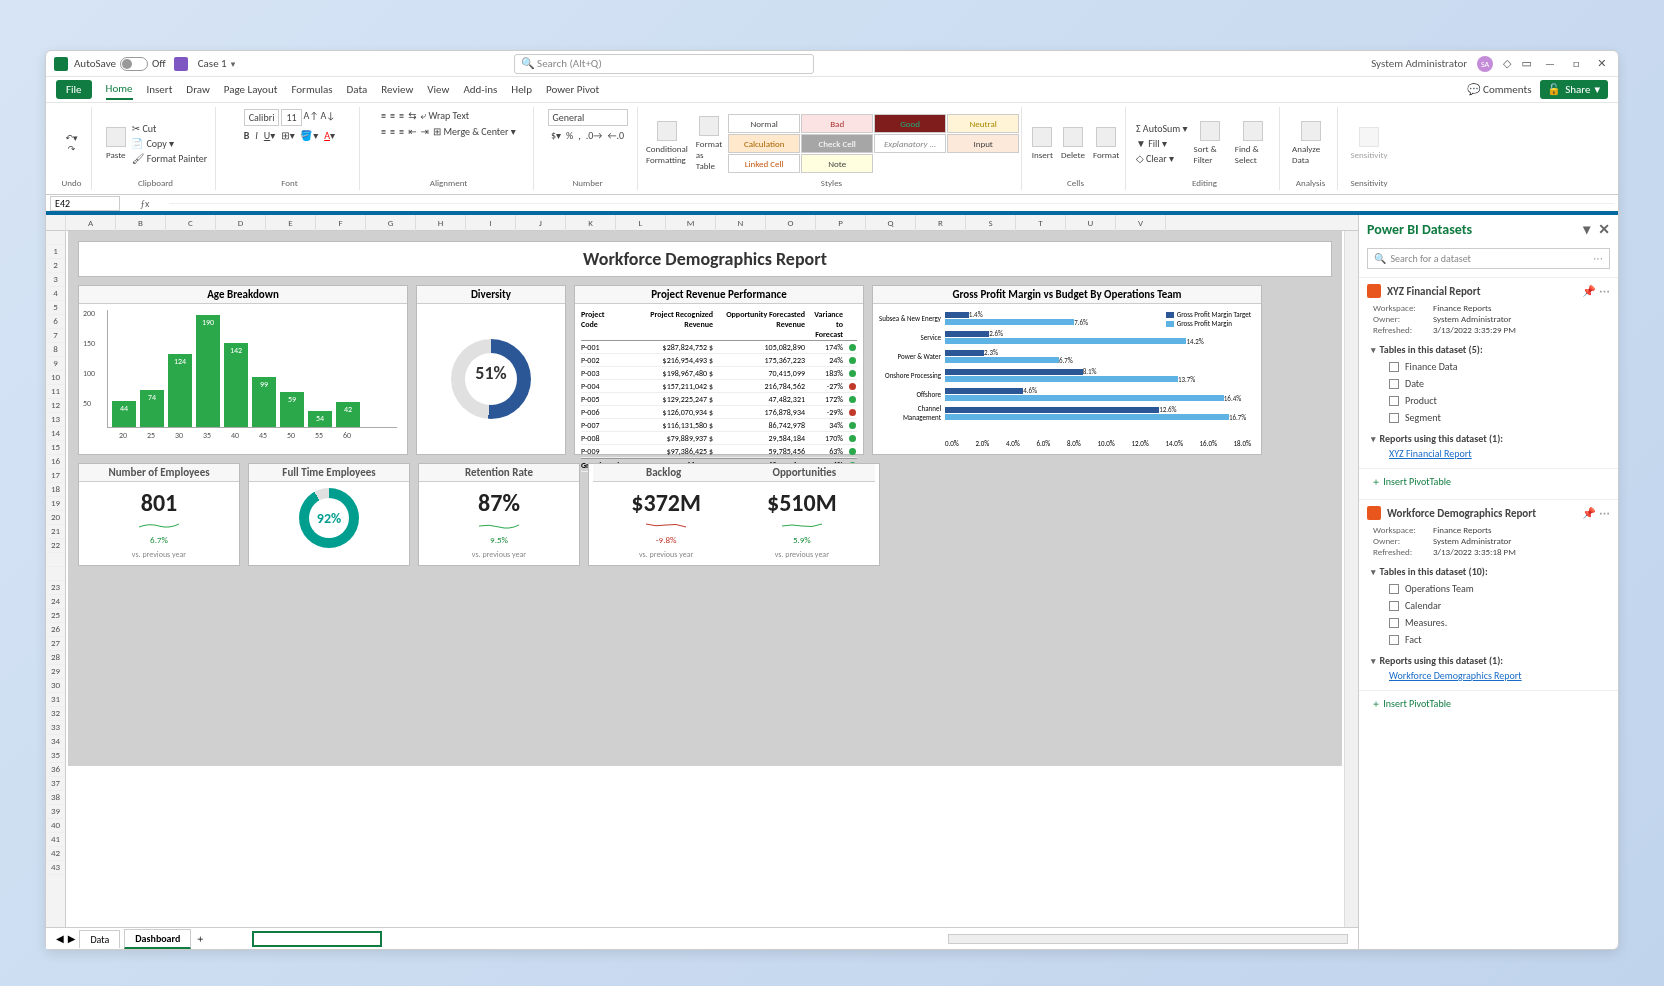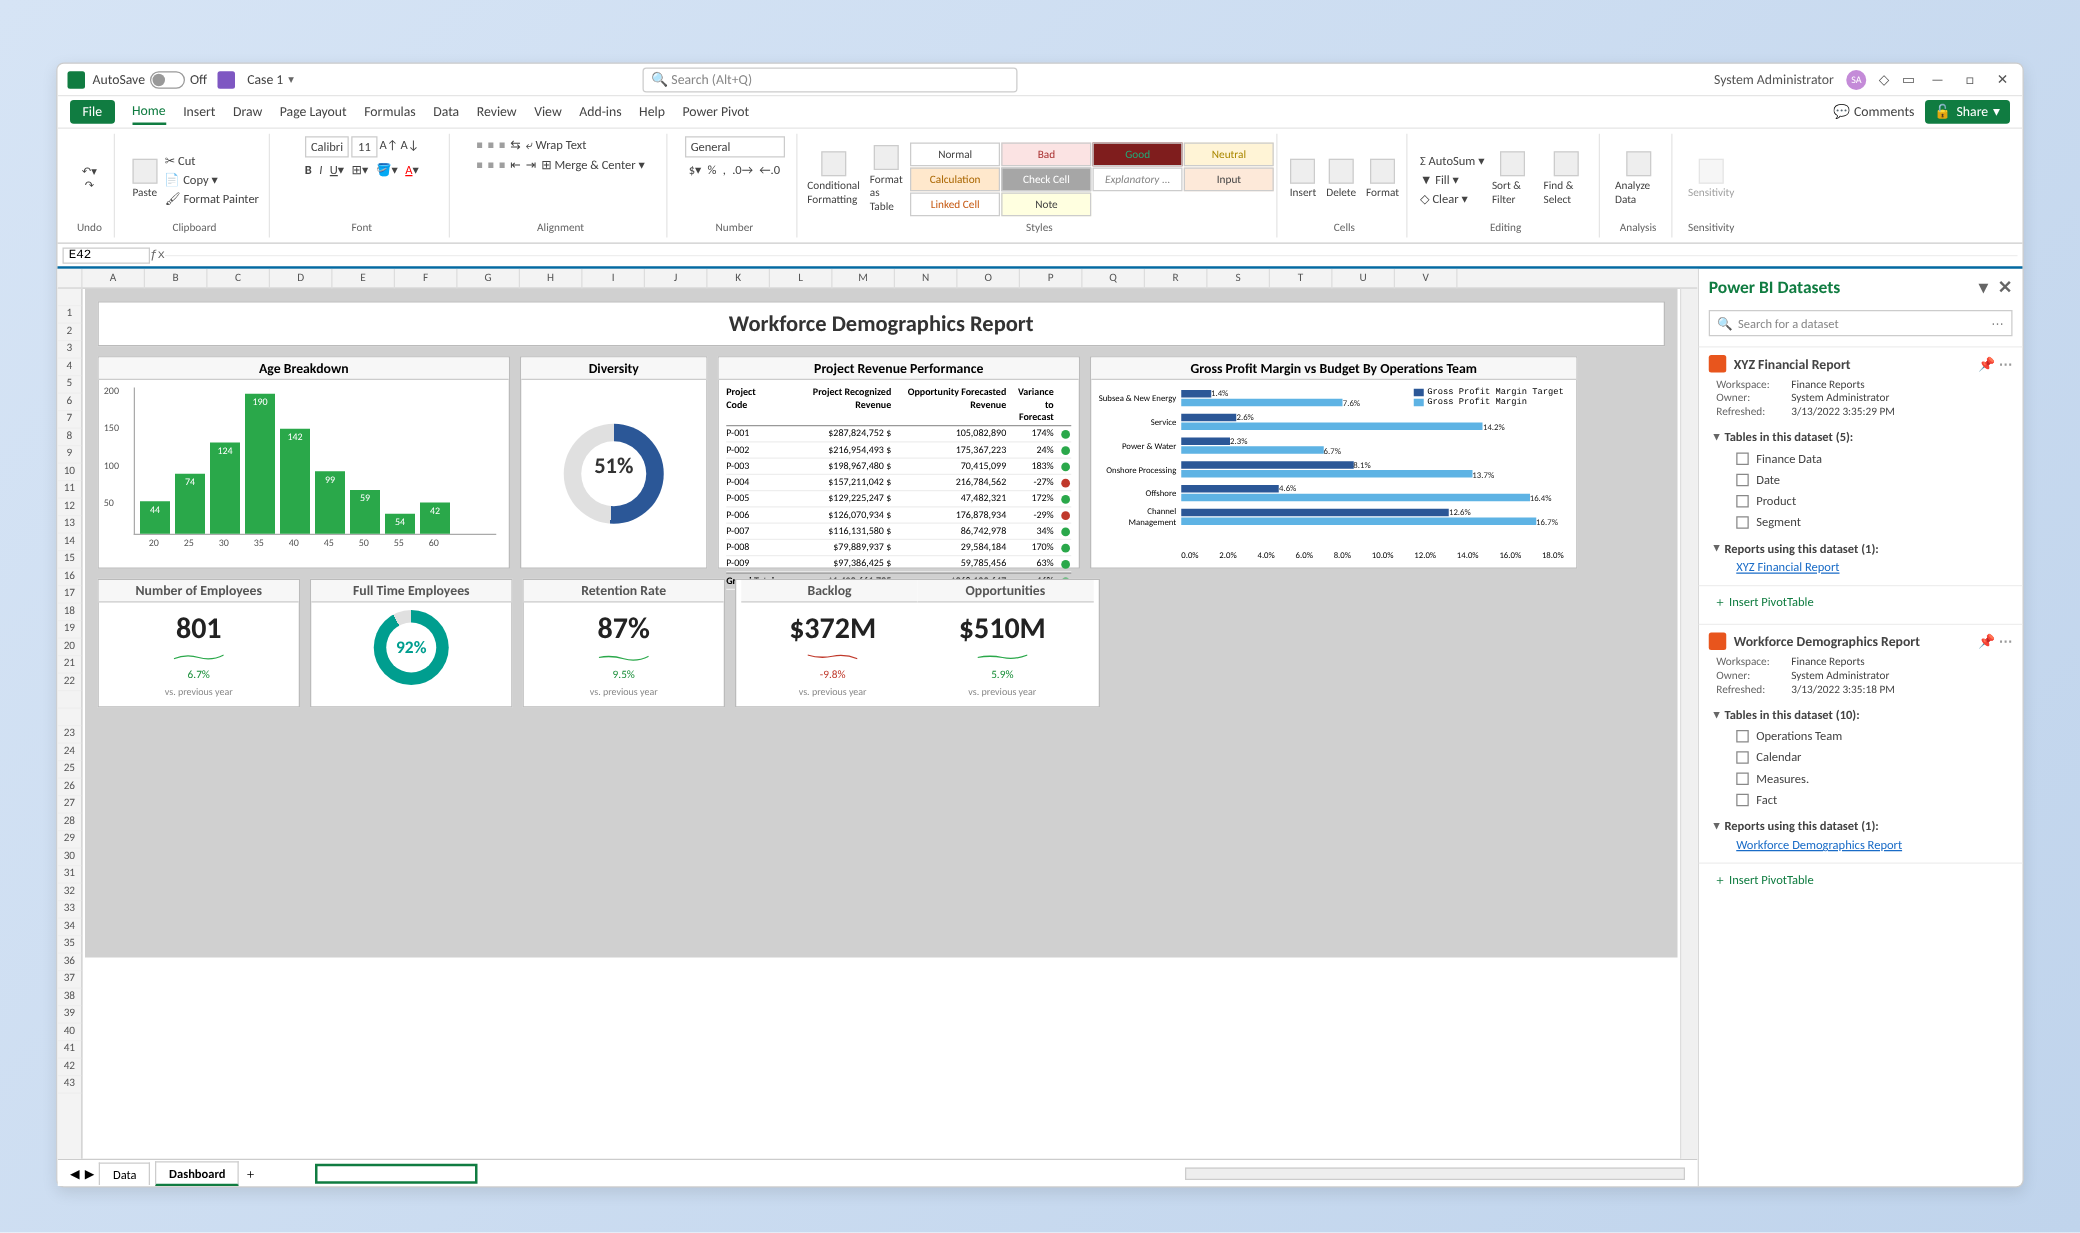--- a/index.html
+++ b/index.html
@@ -25,21 +25,21 @@
 .rgroup { display:flex; flex-direction:column; align-items:center; justify-content:space-between; border-right:1px solid #e5e5e5; padding:2px 6px; }
 .rgroup .body { display:flex; align-items:center; gap:4px; flex:1; }
 .rgroup .label { font-size:9px; color:#666; text-align:center; }
 .rbtn { display:flex; flex-direction:column; align-items:center; font-size:9px; color:#444; padding:2px; }
 .rbtn .ico { width:20px; height:20px; background:#eee; border:1px solid #ccc; margin-bottom:2px; }
 .small-row { display:flex; flex-direction:column; gap:2px; font-size:10px; }
 .small-row span { white-space:nowrap; }
 .styles-gal { display:grid; grid-template-columns:repeat(4, 72px); gap:1px; font-size:9px; }
 .styles-gal div { border:1px solid #ccc; padding:3px 4px; text-align:center; }
 .fontsel, .sizesel { border:1px solid #ccc; font-size:10px; padding:1px 4px; }
-.namebox-row { display:flex; align-items:center; height:20px; border-bottom:2px solid #0369a1; font-size:10px; padding:0 4px; gap:0;font-family:Liberation Mono, monospace; }
+.namebox-row { display:flex; align-items:center; height:20px; border-bottom:4px solid #0369a1; font-size:10px; padding:0 4px; gap:20px; }
 .namebox { width:70px; border:1px solid #ccc; padding:0 4px; }
 .content-row { flex:1; display:flex; overflow:hidden; }
 .sheet-area { flex:1; display:flex; flex-direction:column; background:#fff; position:relative; overflow:hidden; }
 .col-headers { display:grid; grid-template-columns: 20px repeat(27, 50px); height:16px; font-size:9px; color:#555; background:#f3f3f3; border-bottom:1px solid #ccc; }
 .col-headers div { border-right:1px solid #ddd; text-align:center; line-height:16px; }
 .sheet-body { flex:1; display:flex; position:relative; }
 .row-headers { display:flex; flex-direction:column; font-size:9px; color:#555; background:#f3f3f3; border-right:1px solid #ccc; width:20px; }
 .row-headers div { height:14px; text-align:center; border-bottom:1px solid #eee; }
 .dashboard { position:absolute; left:22px; top:0; right:16px; background:#d0d0d0; padding:10px; height: 535px; }
 .dash-title { background:#fff; border:1px solid #bbb; padding:6px; text-align:center; font-size:18px; font-weight:bold; color:#333; margin-bottom:8px; }
@@ -60,21 +60,21 @@
 .rev-card { width:290px; height:170px; font-size:8px; }
 .rev-table { flex:1; padding:4px 6px; }
 .rev-table .tr { display:grid; grid-template-columns: 40px 1fr 1fr 34px 10px; gap:4px; padding:1px 0; border-bottom:1px solid #eee; }
 .rev-table .tr.hd { font-weight:bold; border-bottom:1px solid #999; }
 .rev-table .tr.tot { font-weight:bold; border-top:1px solid #999; }
 .rev-table .ta-r { text-align:right; }
 .dot { width:7px; height:7px; border-radius:50%; margin:auto; }
 .gp-card { width:390px; height:170px; font-size:8px; position:relative; }
 .gp-body { flex:1; padding:6px 10px 18px 72px; position:relative; }
 .gp-legend { position:absolute; right:10px; top:6px; font-size:7px; }
-.gp-legend div { display:flex; align-items:center; gap:3px;font-family:Liberation Mono, monospace; }
+.gp-legend div { display:flex; align-items:center; gap:3px; }
 .gp-legend .sw { width:8px; height:6px; }
 .gp-row { display:flex; align-items:center; height:16px; margin-bottom:3px; }
 .gp-row .lbl { position:absolute; left:6px; width:62px; text-align:right; font-size:7px; }
 .gp-bars { flex:1; position:relative; height:14px; }
 .gp-bar1 { position:absolute; height:6px; top:1px; background:#2b5797; }
 .gp-bar2 { position:absolute; height:6px; top:8px; background:#5eb3e4; }
 .gp-val { position:absolute; font-size:7px; color:#222; top:-1px; }
 .gp-axis { display:flex; justify-content:space-between; font-size:7px; padding-left:0; margin-top:18px; }
 .kpi-row { display:flex; gap:8px; }
 .kpi { background:#fff; border:1px solid #bbb; text-align:center; padding:6px; font-size:10px; color:#555; }
@@ -410,21 +410,21 @@
 
             <div class="card age-card">
               <div class="card-h">Age Breakdown</div>
               <div class="age-chart">
                 <span class="y" style="top:4px">200</span>
                 <span class="y" style="top:34px">150</span>
                 <span class="y" style="top:64px">100</span>
                 <span class="y" style="top:94px">50</span>
                 <div class="bars" id="agebars">
                     <div class="bar" style="height: 25.96px;">44</div>
-                    <div class="bar" style="height: 48px;">74</div>
+                    <div class="bar" style="height: 37px;">74</div>
                     <div class="bar" style="height: 73.16px;">124</div>
                     <div class="bar" style="height: 112.1px;">190</div>
                     <div class="bar" style="height: 83.78px;">142</div>
                     <div class="bar" style="height: 50px; text-align: center;">99</div>
                     <div class="bar" style="height: 34.81px;">59</div>
                     <div class="bar" style="height: 16px;">54</div>
                     <div class="bar" style="height: 24.78px;">42</div>
                   </div>
                 <div class="xl" id="agexl">
                     <span>20</span>

